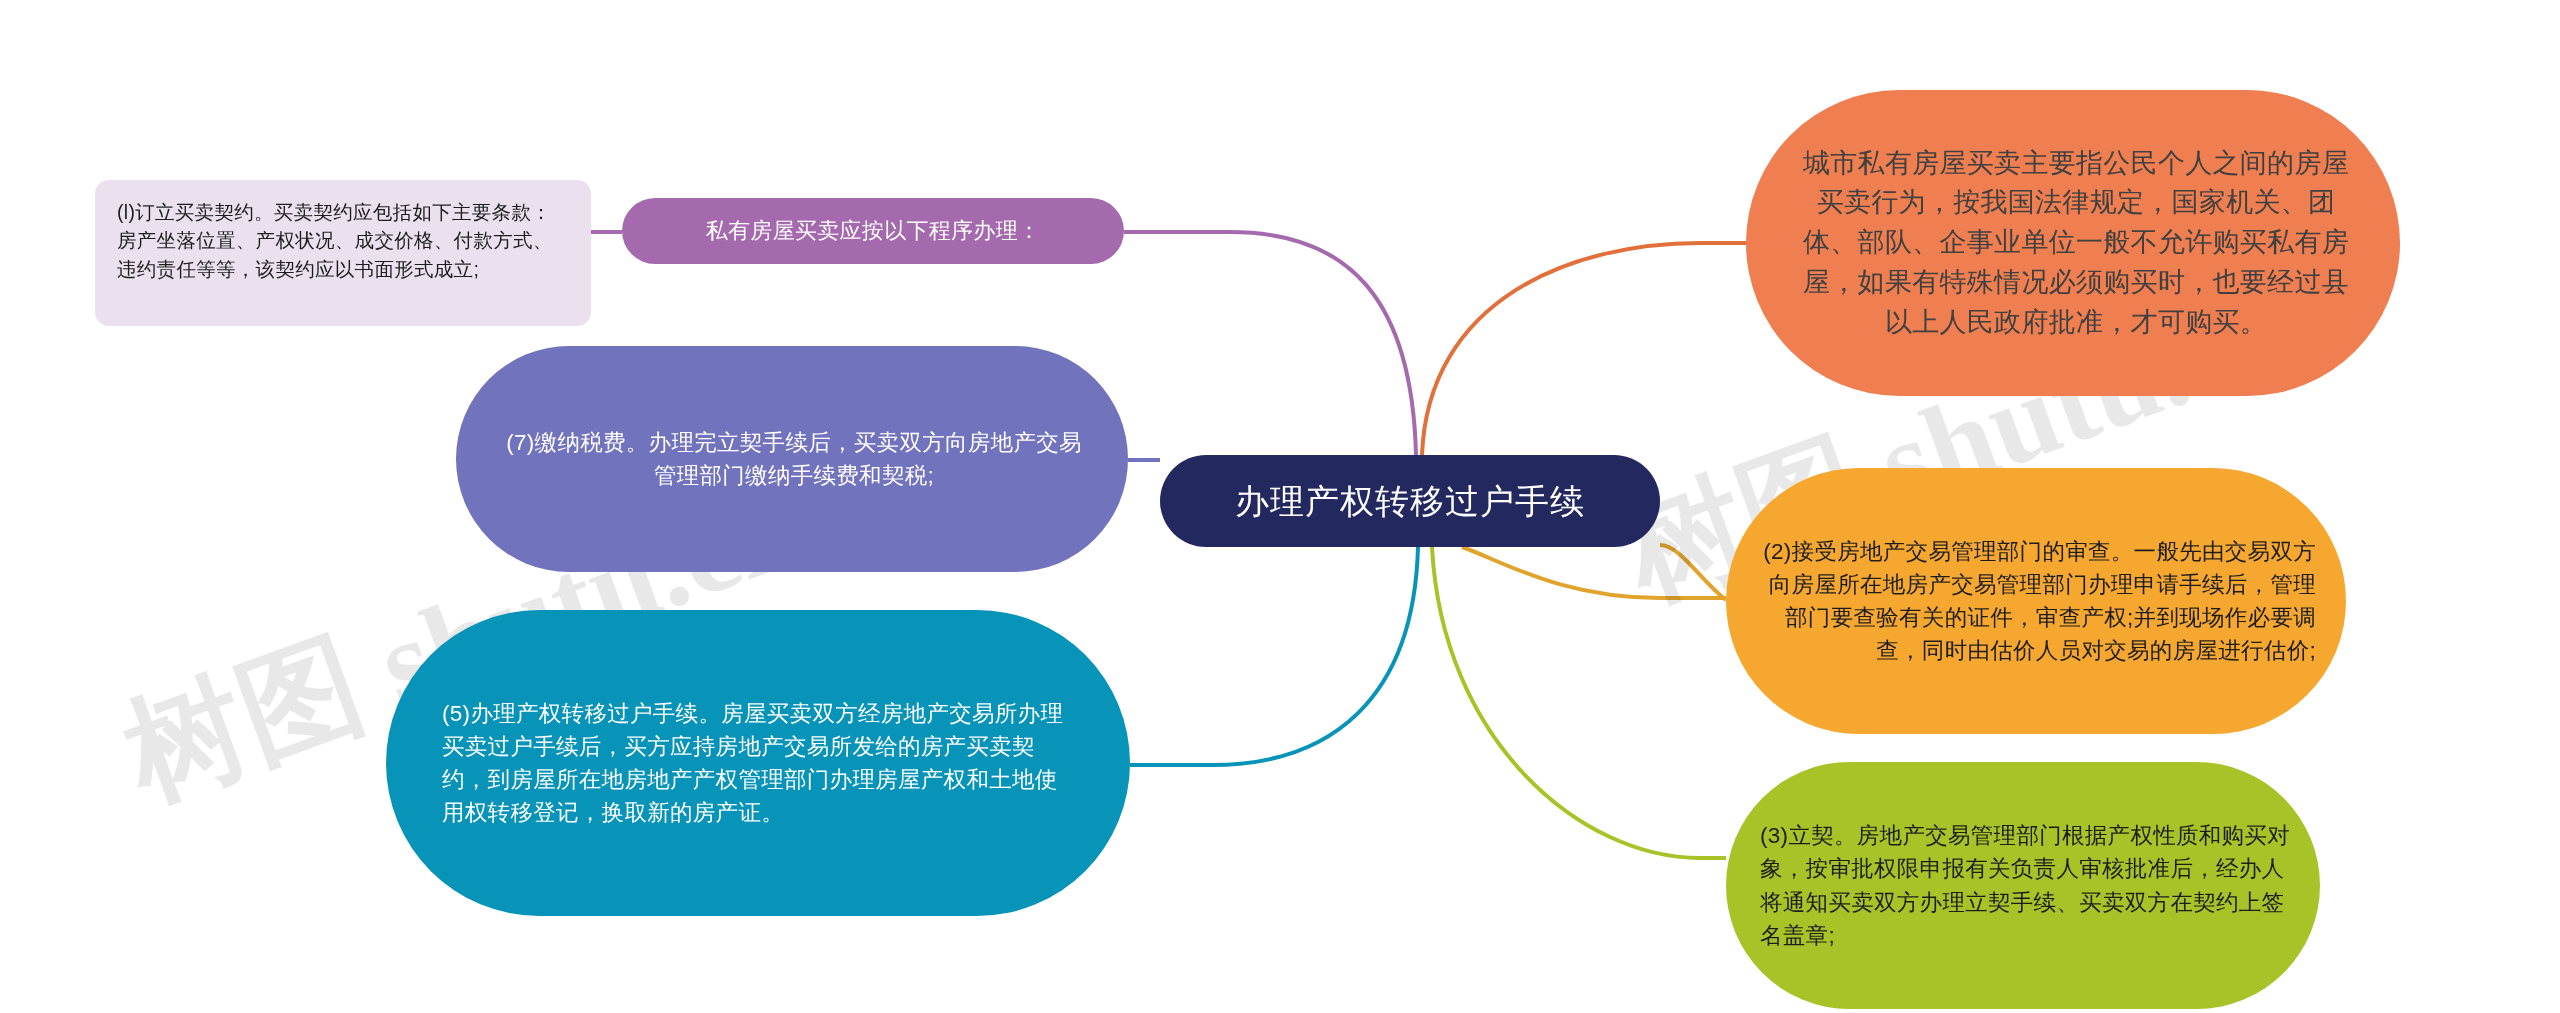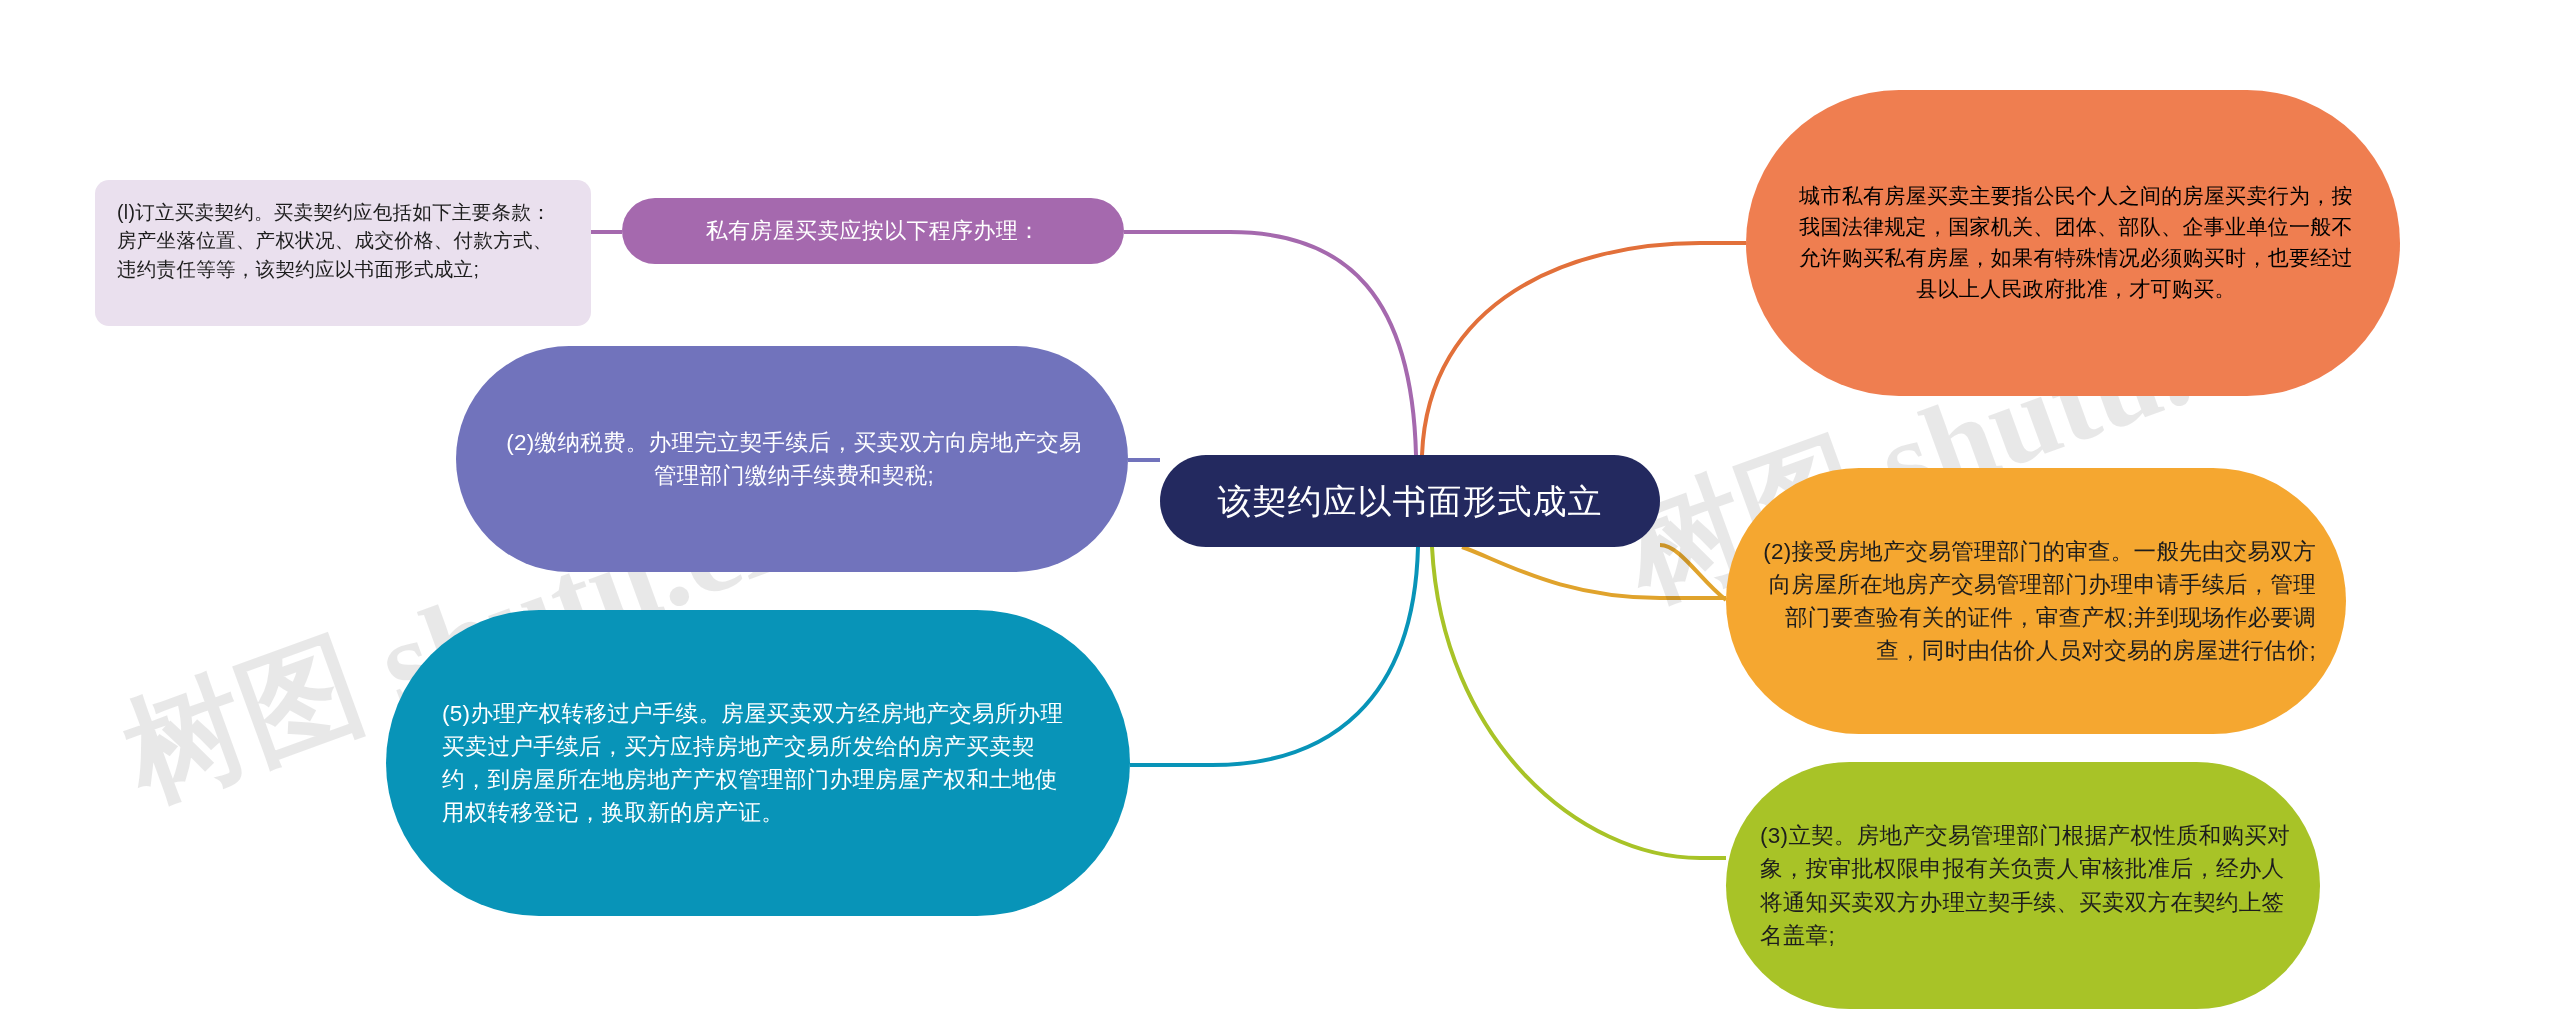--- a/index.html
+++ b/index.html
@@ -58,21 +58,21 @@
     left:386px;top:610px;width:744px;height:306px;
     background:#0894B8;padding:16px 50px 16px 56px;
   }
   #node-step5 .txt{color:#ffffff;font-size:22.5px;line-height:1.47;}
 
   
   #node-intro{
     left:1746px;top:90px;width:654px;height:306px;
     background:#EF7E50;padding:16px 40px 16px 46px;
   }
-  #node-intro .txt{color:#000000;font-size:21px;text-align:center;line-height:1.47;}
+  #node-intro .txt{color:#404040;font-size:27px;text-align:center;line-height:1.47;}
 
   
   #node-step2{
     left:1726px;top:468px;width:620px;height:266px;
     background:#F5A730;padding:16px 30px 16px 34px;
   }
   #node-step2 .txt{color:#1d1d1d;font-size:22.5px;text-align:right;line-height:1.47;}
 
   
   #node-step4{
@@ -118,29 +118,29 @@
 
   <div class="node" id="node-clause">
     <span class="txt">(l)订立买卖契约。买卖契约应包括如下主要条款：房产坐落位置、产权状况、成交价格、付款方式、违约责任等等，该契约应以书面形式成立;</span>
   </div>
 
   <div class="node" id="node-procedure">
     <span class="txt">私有房屋买卖应按以下程序办理：</span>
   </div>
 
   <div class="node" id="node-step3">
-    <span class="txt">(2)缴纳税费。办理完立契手续后，买卖双方向房地产交易管理部门缴纳手续费和契税;</span>
+    <span class="txt">(7)缴纳税费。办理完立契手续后，买卖双方向房地产交易管理部门缴纳手续费和契税;</span>
   </div>
 
   <div class="node" id="node-step5">
     <span class="txt">(5)办理产权转移过户手续。房屋买卖双方经房地产交易所办理买卖过户手续后，买方应持房地产交易所发给的房产买卖契约，到房屋所在地房地产产权管理部门办理房屋产权和土地使用权转移登记，换取新的房产证。</span>
   </div>
 
   <div class="node" id="center-node">
-    <span class="txt">该契约应以书面形式成立</span>
+    <span class="txt">办理产权转移过户手续</span>
   </div>
 
   <div class="node" id="node-intro">
     <span class="txt">城市私有房屋买卖主要指公民个人之间的房屋买卖行为，按我国法律规定，国家机关、团体、部队、企事业单位一般不允许购买私有房屋，如果有特殊情况必须购买时，也要经过县以上人民政府批准，才可购买。</span>
   </div>
 
   <div class="node" id="node-step2">
     <span class="txt">(2)接受房地产交易管理部门的审查。一般先由交易双方向房屋所在地房产交易管理部门办理申请手续后，管理部门要查验有关的证件，审查产权;并到现场作必要调查，同时由估价人员对交易的房屋进行估价;</span>
   </div>
 

